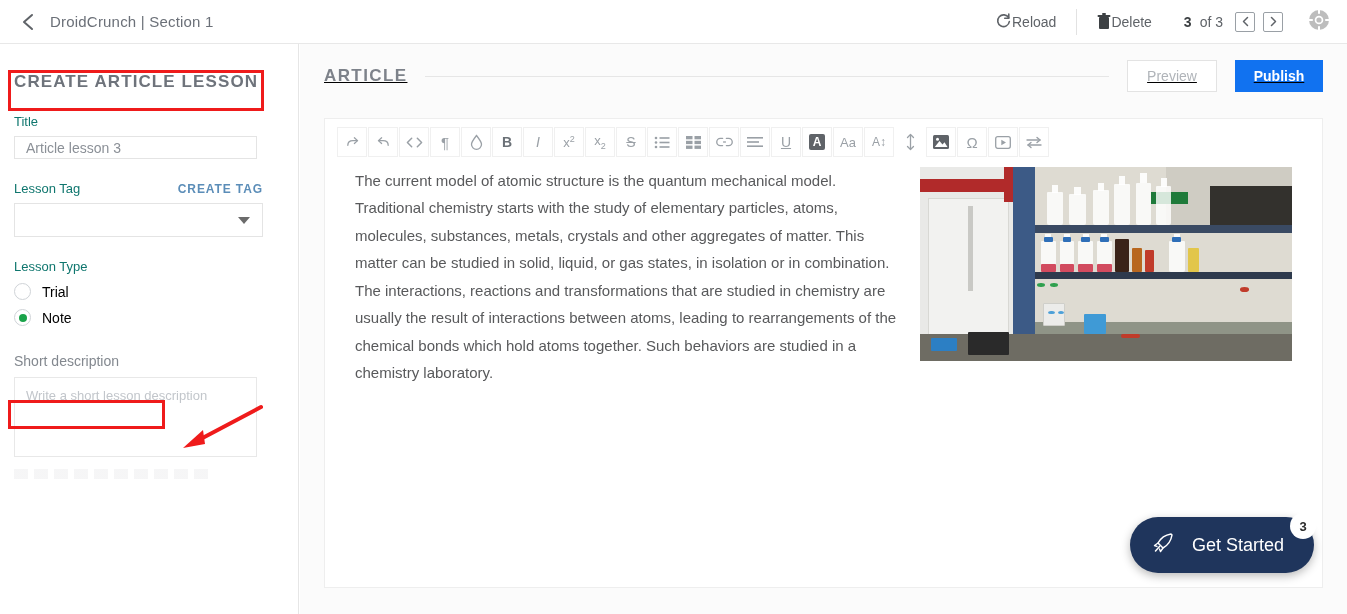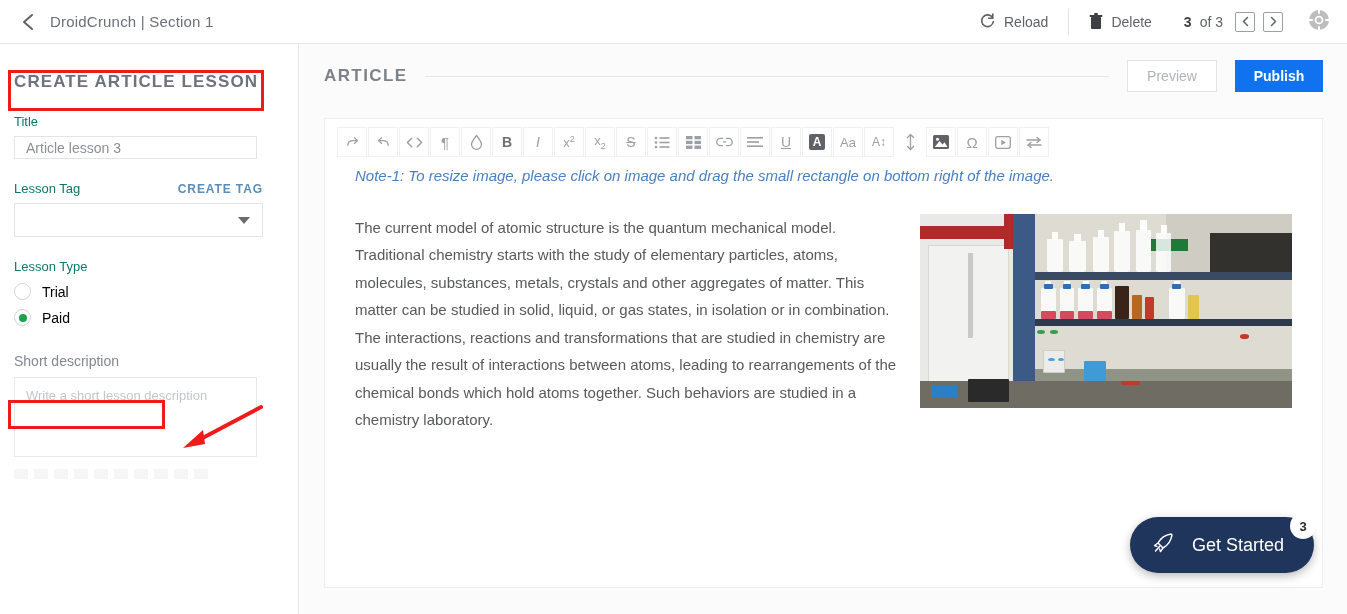--- a/index.html
+++ b/index.html
@@ -32,21 +32,21 @@
     color: #6b7078;
     letter-spacing: .2px;
     white-space: nowrap;
   }
   .topbar-right {
     margin-left: auto; display: flex; align-items: center; height: 100%;
   }
   .tb-group { display: flex; align-items: center; height: 100%; padding: 0 14px; }
   .tb-sep { width: 1px; height: 26px; background: #e2e2e2; }
   .tb-item {
-    display: flex; align-items: center; gap: 8px;
+    display: flex; align-items: center; gap: 0;
     font-size: 14px; color: #5f6368; cursor: pointer;
     padding: 0 6px;
   }
   .tb-item svg { display:block; }
   .pager { display: flex; align-items: center; gap: 8px; font-size: 14px; color: #5f6368; }
   .pager .cur { font-weight: bold; color: #3c4043; }
   .pg-btn {
     width: 20px; height: 20px;
     border: 1px solid #9aa0a6; border-radius: 2px;
     display: flex; align-items: center; justify-content: center;
@@ -139,21 +139,21 @@
     width: 1047px; height: 570px;
     background: #fbfbfb;
     overflow: hidden;
   }
   .notebar {
     height: 32px; background: #fbf5e2;
     display: flex; align-items: center; justify-content: center;
     font-size: 14px; color: #5d5a52;
   }
   .sec-head {
-    display: flex; align-items: center; padding: 0 24px; height: 64px;
+    display: flex; align-items: center; padding: 0 24px; height: 64px; text-decoration: underline;
   }
   .sec-title {
     font-size: 17px; font-weight: bold; letter-spacing: 1.4px; color: #7d828a;
     white-space: nowrap;
   }
   .sec-rule { flex: 1; height: 1px; background: #e6e6e6; margin: 0 18px; }
   .btn-preview {
     min-width: 90px; height: 32px; padding: 0 16px;
     border: 1px solid #e3e3e3; background: #fff;
     display: flex; align-items: center; justify-content: center;
@@ -329,21 +329,21 @@
   </div>
 
   <div class="field-label">Lesson Type</div>
 
   <div class="radio-row">
     <span class="radio"></span>
     <span class="radio-label">Trial</span>
   </div>
   <div class="radio-row">
     <span class="radio checked"></span>
-    <span class="radio-label">Paid</span>
+    <span class="radio-label">Note</span>
   </div>
 
   <div class="desc-label" style="margin-top:27px;">Short description</div>
   <div class="textarea-box" placeholder="Write a short lesson description">Write a short lesson description</div>
 
   <div class="ghost-line"></div>
 
 </div>
 
 <div class="anno-box" style="left:8px; top:70px; width:256px; height:41px;"></div>
@@ -480,21 +480,20 @@
           <svg width="16" height="13" viewBox="0 0 16 13">
             <polyline points="1,4 14,4" fill="none" stroke="#9aa0a6" stroke-width="1.4" stroke-linecap="round"></polyline>
             <polyline points="11,1.5 14,4 11,6.5" fill="none" stroke="#9aa0a6" stroke-width="1.4" stroke-linecap="round" stroke-linejoin="round"></polyline>
             <polyline points="15,9 2,9" fill="none" stroke="#9aa0a6" stroke-width="1.4" stroke-linecap="round"></polyline>
             <polyline points="5,6.5 2,9 5,11.5" fill="none" stroke="#9aa0a6" stroke-width="1.4" stroke-linecap="round" stroke-linejoin="round"></polyline>
           </svg>
         </div>
     </div>
 
     <div class="doc">
-      <p class="doc-note">Note-1: To resize image, please click on image and drag the small rectangle on bottom right of the image.</p>
       <div class="doc-body">
         <div class="doc-text">The current model of atomic structure is the quantum mechanical model. Traditional chemistry starts with the study of elementary particles, atoms, molecules, substances, metals, crystals and other aggregates of matter. This matter can be studied in solid, liquid, or gas states, in isolation or in combination. The interactions, reactions and transformations that are studied in chemistry are usually the result of interactions between atoms, leading to rearrangements of the chemical bonds which hold atoms together. Such behaviors are studied in a chemistry laboratory.</div>
         <div class="doc-figure">
           <div class="lab">
             <div class="wallR"></div>
             <div class="wallL"></div>
             <div class="redbar"></div>
             <div class="cab"></div>
             <div class="cabline"></div>
             <div class="pillar2"></div>

